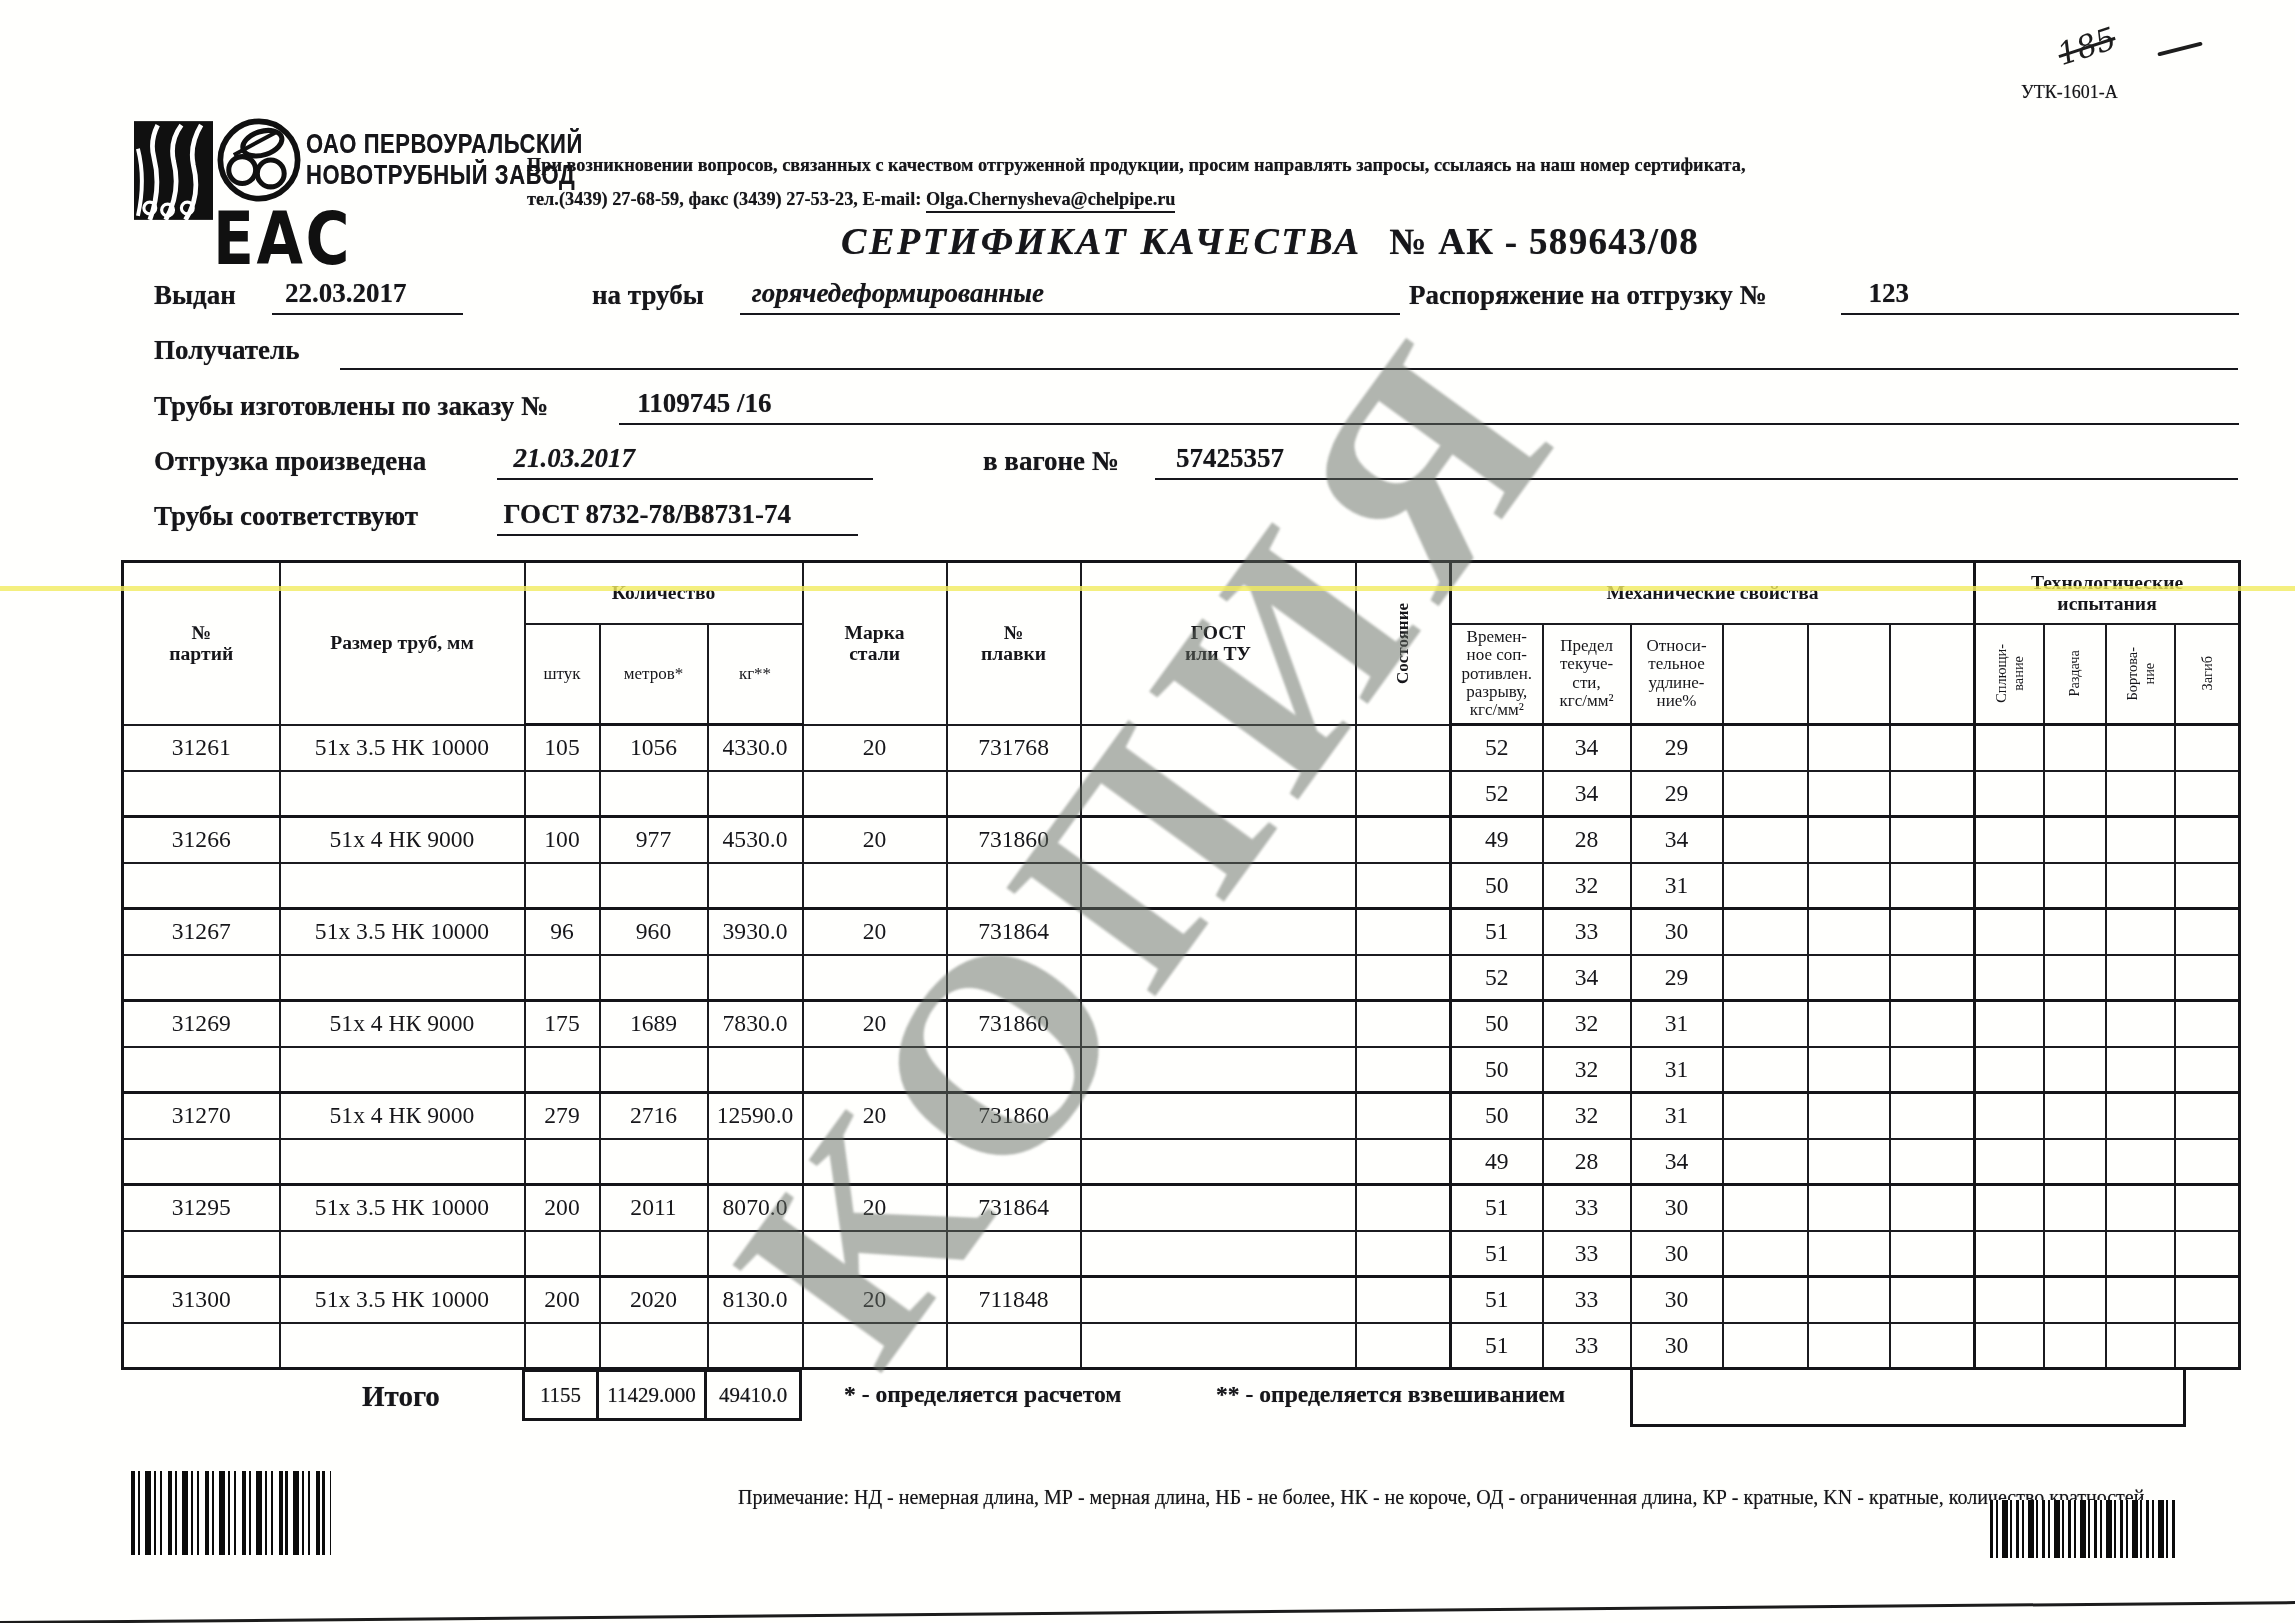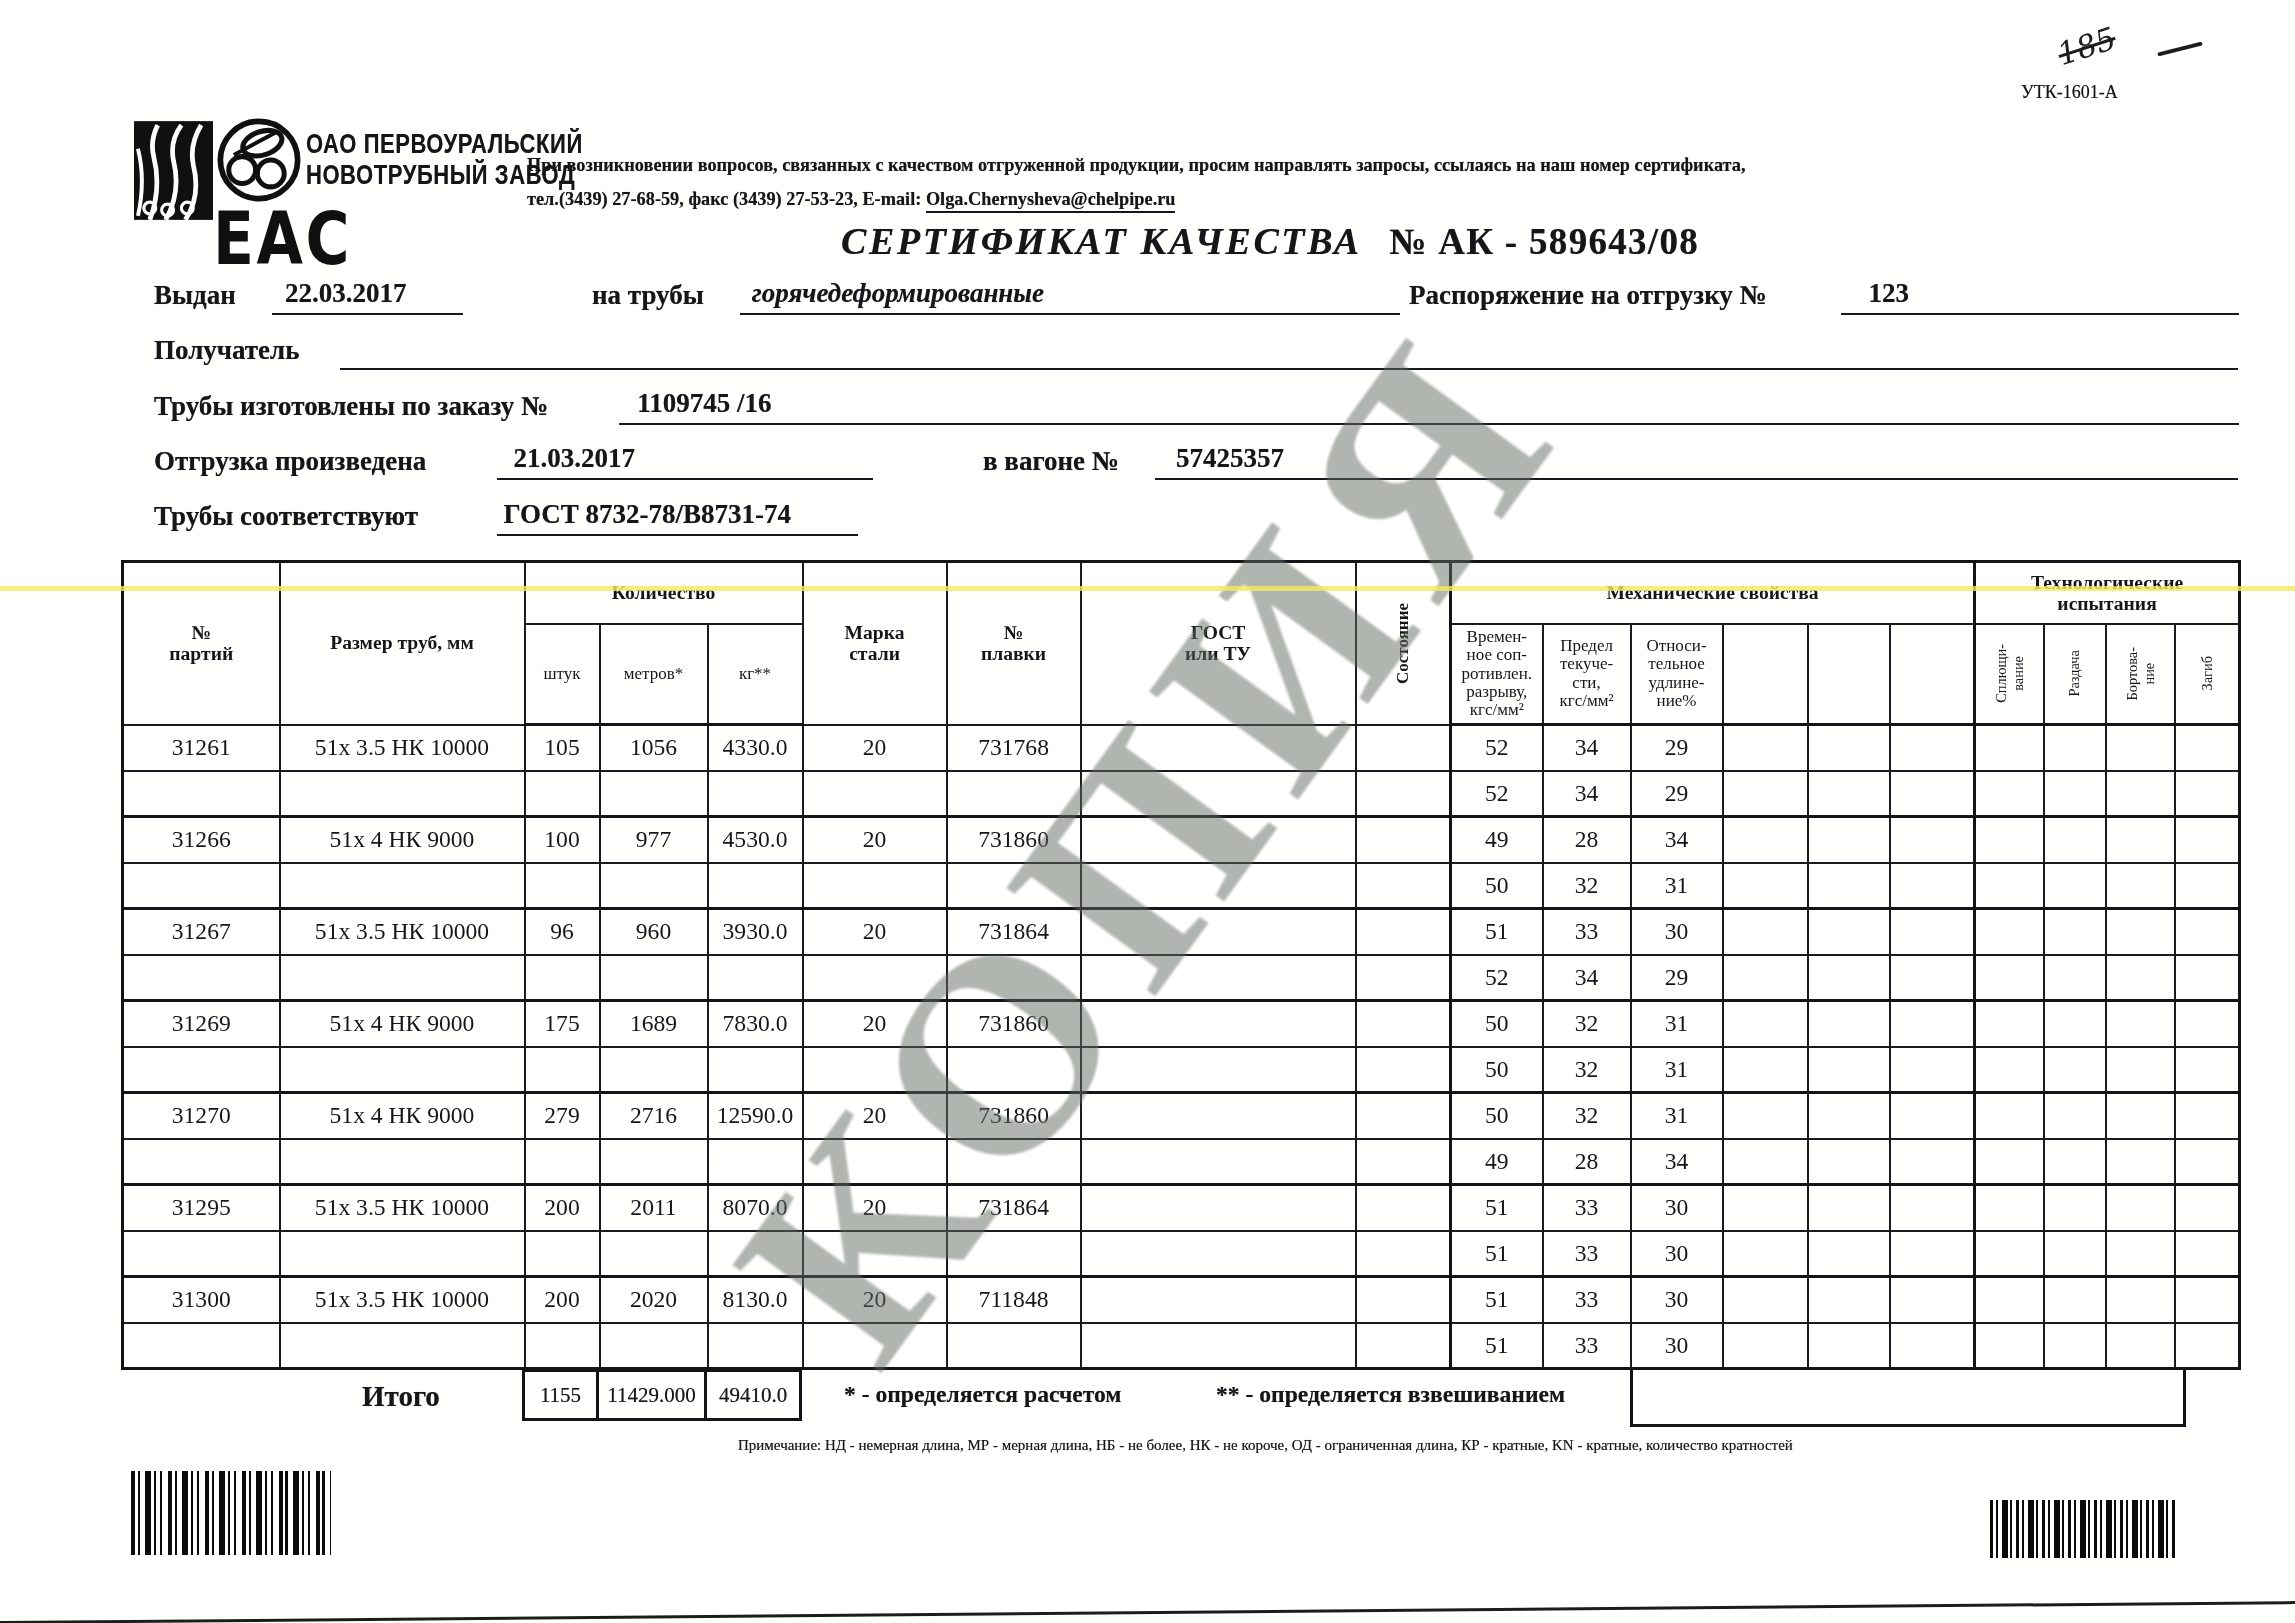--- a/index.html
+++ b/index.html
@@ -77,21 +77,21 @@
   
   .totals-label { left:362px; top:1380px; font-size:29px; font-weight:bold; }
   .totals-box { position:absolute; left:522px; top:1369px; display:flex; z-index:2; }
   .tot-cell { border:3.3px solid #141418; height:52px; display:flex; align-items:center;
               justify-content:center; font-size:21px; }
   .tot-cell + .tot-cell { border-left:none; }
   .fn1 { left:844px; top:1381px; font-size:23.6px; font-weight:bold; }
   .fn2 { left:1216px; top:1381px; font-size:23.6px; font-weight:bold; }
   .empty-box { position:absolute; left:1630px; top:1367px; width:556px; height:60px;
                border:3.3px solid #141418; z-index:2; }
-  .note-line { left:738px; top:1437px; font-size:15px; }
+  .note-line { left:738px; top:1486px; font-size:20px; }
 
   .barcode-left { position:absolute; left:131px; top:1471px; width:200px; height:84px;
     background: repeating-linear-gradient(90deg,
       #0b0b0b 0 3.9px, #fff 3.9px 6.5px, #0b0b0b 6.5px 8.5px, #fff 8.5px 14.4px,
       #0b0b0b 14.4px 20px, #fff 20px 23px, #0b0b0b 23px 25px, #fff 25px 29px,
       #0b0b0b 29px 31px, #fff 31px 37px); }
   .barcode-right { position:absolute; left:1990px; top:1500px; width:187px; height:58px;
     background: repeating-linear-gradient(90deg,
       #0b0b0b 0 3.3px, #fff 3.3px 5.9px, #0b0b0b 5.9px 7.9px, #fff 7.9px 12.4px,
       #0b0b0b 12.4px 17.7px, #fff 17.7px 20px, #0b0b0b 20px 22px, #fff 22px 26px); }
@@ -155,21 +155,21 @@
   <span class="lab shadowed" style="left:1409px; top:280px;">Распоряжение на отгрузку №</span>
   <span class="val shadowed" style="left:1841px; top:278px; width:398px; padding-left:27.5px;">123</span>
 
   <span class="lab shadowed" style="left:154px; top:335px;">Получатель</span>
   <span class="val" style="left:340px; top:333px; width:1898px;"></span>
 
   <span class="lab shadowed" style="left:154px; top:391px;">Трубы изготовлены по заказу №</span>
   <span class="val shadowed" style="left:619px; top:388px; width:1620px; padding-left:18.3px;">1109745  /16</span>
 
   <span class="lab shadowed" style="left:154px; top:446px;">Отгрузка произведена</span>
-  <span class="val shadowed" style="left:497px; top:443px; width:376px; padding-left:16.4px;">21.03.2017</span>
+  <span class="val shadowed" style="left:497px; top:443px; width:376px; padding-left:16.4px;font-style:italic;">21.03.2017</span>
   <span class="lab shadowed" style="left:983px; top:446px;">в вагоне №</span>
   <span class="val shadowed" style="left:1155px; top:443px; width:1083px; padding-left:21px;">57425357</span>
 
   <span class="lab shadowed" style="left:154px; top:501px;">Трубы соответствуют</span>
   <span class="val shadowed" style="left:497px; top:499px; width:361px; padding-left:6.5px;">ГОСТ 8732-78/В8731-74</span>
 
   <table class="cert">
     <colgroup>
       <col style="width:157px">
         <col style="width:245px">

